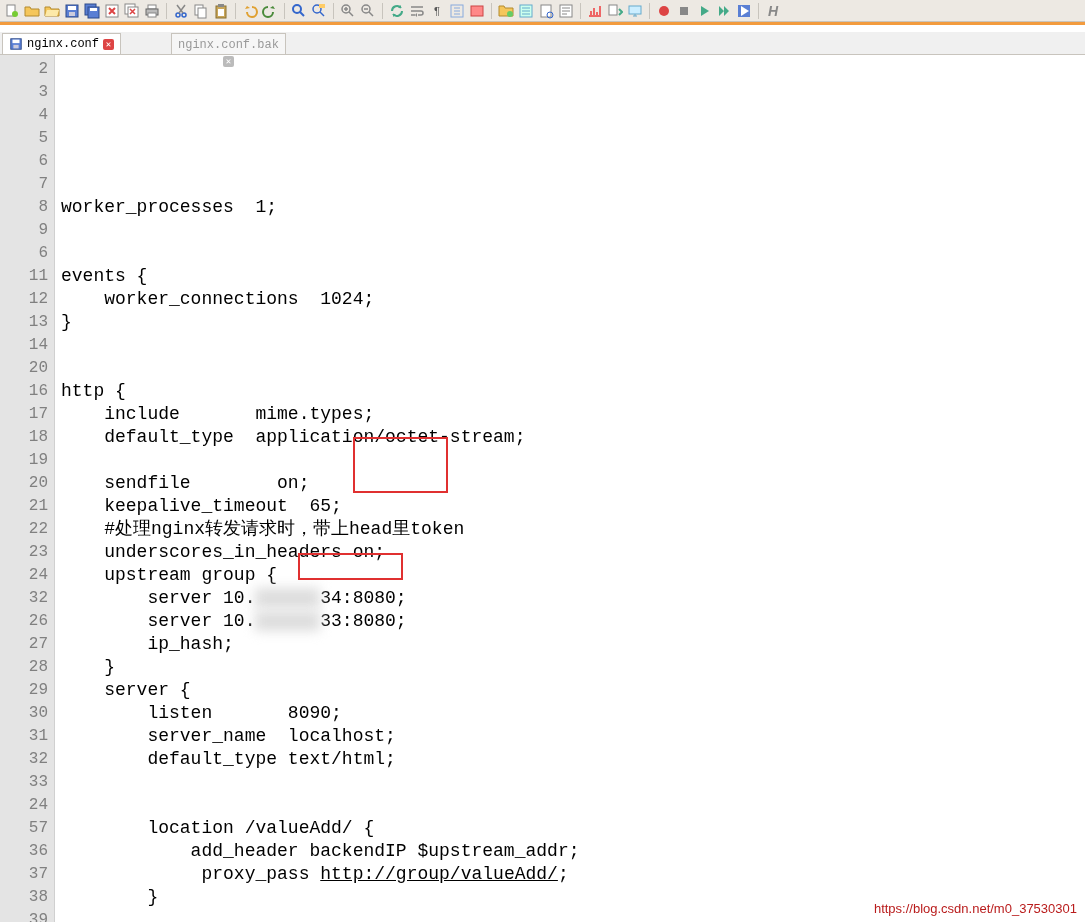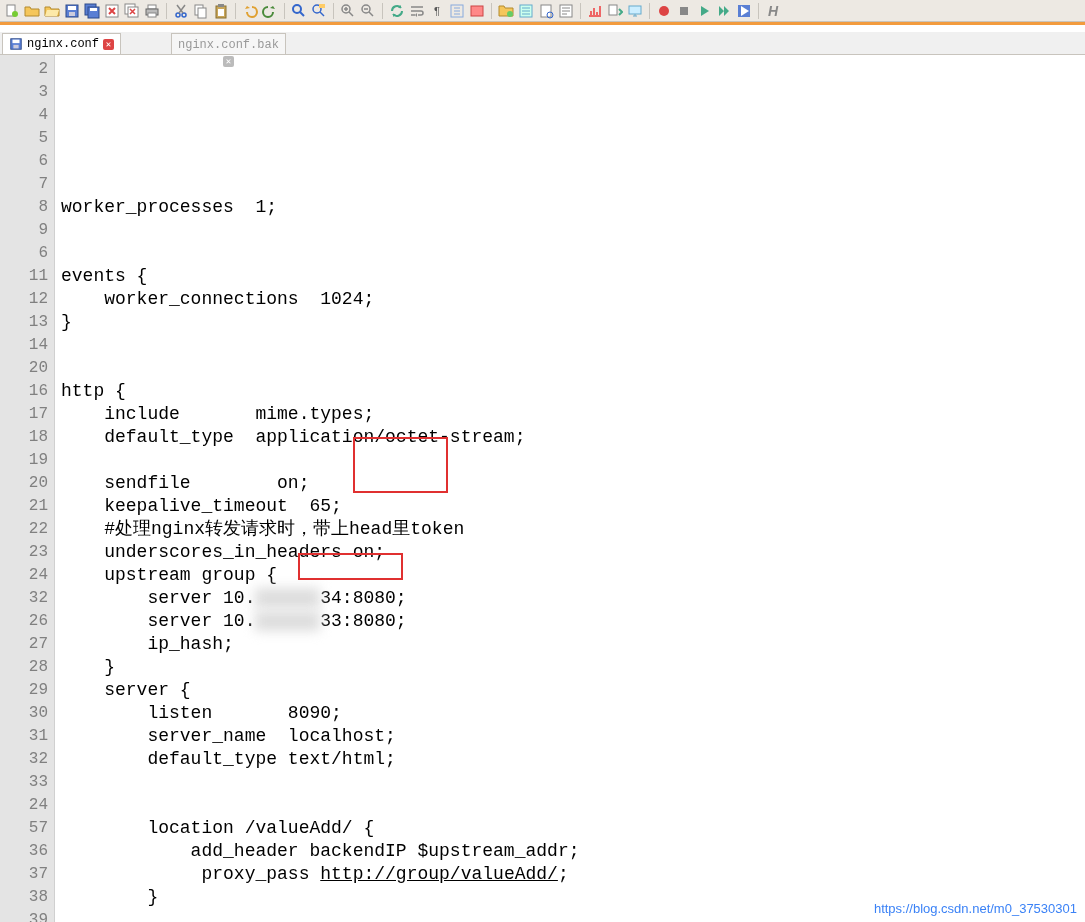--- a/index.html
+++ b/index.html
@@ -17,21 +17,21 @@
   .tab.active .close { background:#d44; }
   .tab.inactive .close { background:#bbb; }
   .disk-icon { width:14px; height:14px; }
   .editor { display:flex; height:calc(922px - 22px - 4px - 23px); position:relative; }
   .gutter { width:55px; background:#e4e4e4; text-align:right; padding:3px 6px 0 0; font-family:"Courier New",monospace; font-size:16px; color:#808080; line-height:23px; border-right:1px solid #d0d0d0; user-select:none; }
   .gutter div { height:23px; }
   .code { flex:1; padding:3px 0 0 6px; font-family:"Courier New",monospace; font-size:18px; color:#000; line-height:23px; white-space:pre; position:relative; }
   .code-line { height:23px; display:block; }
   .redbox { position:absolute; border:2px solid #e03030; pointer-events:none; }
   .blur { filter:blur(6px); background:#ddd; color:#ddd; }
-  .watermark { position:absolute; right:8px; bottom:6px; color:#3b82f6; font-size:13px; font-family:Arial,sans-serif; }
+  .watermark { position:absolute; right:8px; bottom:6px; color:#b91c1c; font-size:13px; font-family:Arial,sans-serif; }
   .underline { text-decoration:underline; }
 </style>
 </head>
 <body>
 
 <div class="toolbar">
   <span class="tb-icon">
       <svg viewBox="0 0 16 16">
         <rect x="3" y="2" width="8" height="11" fill="#fff" stroke="#888"></rect>
         <circle cx="11" cy="11" r="3" fill="#7c3"></circle>

